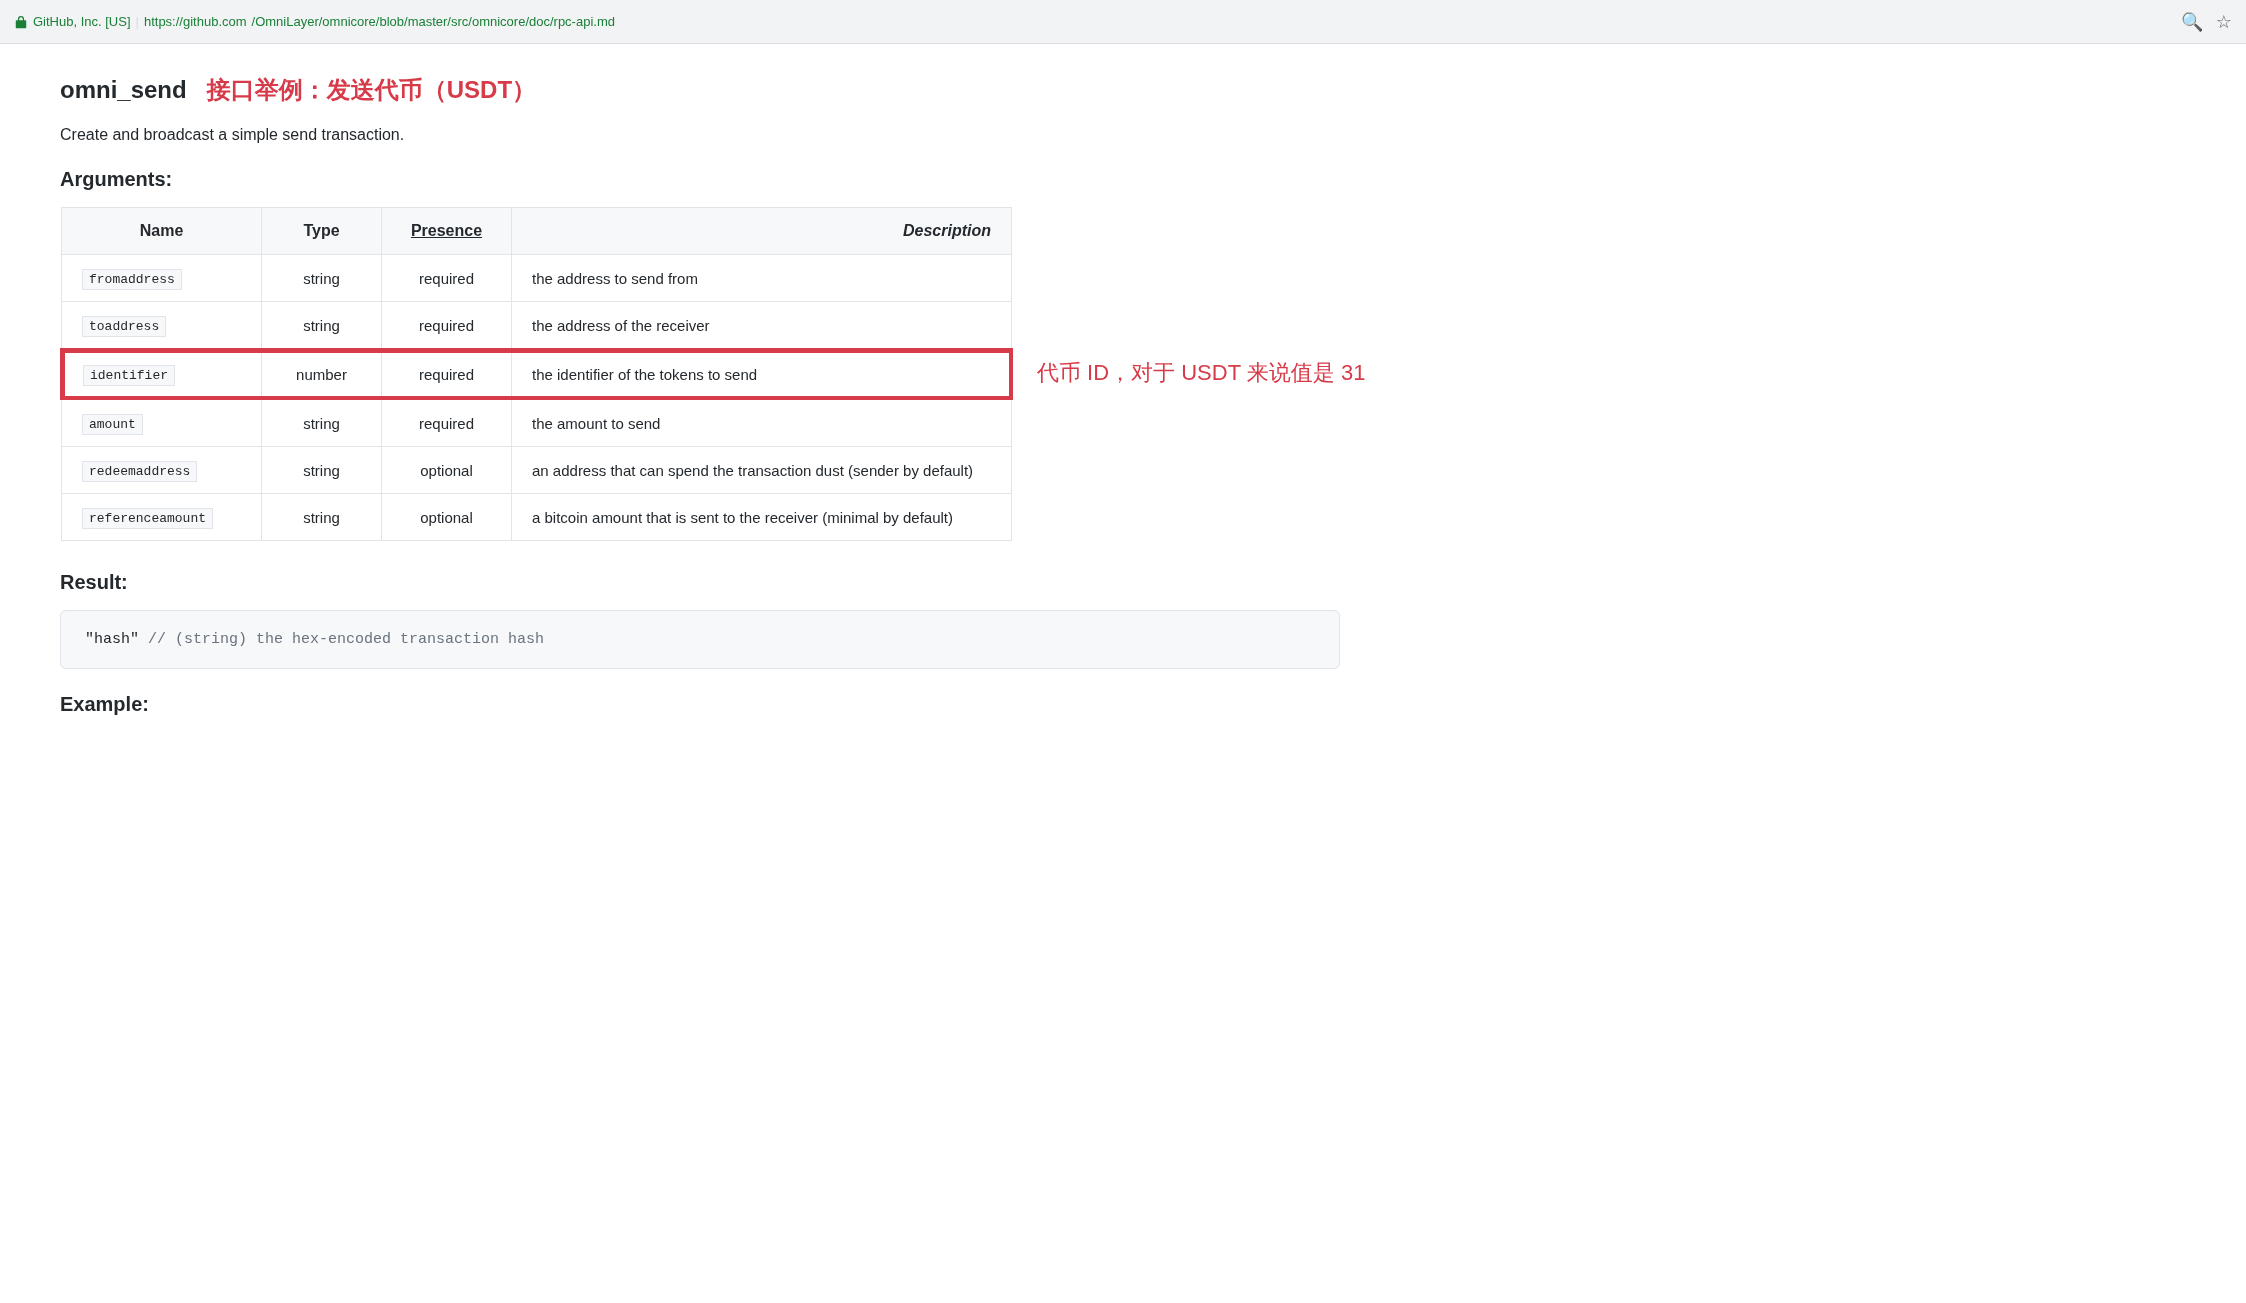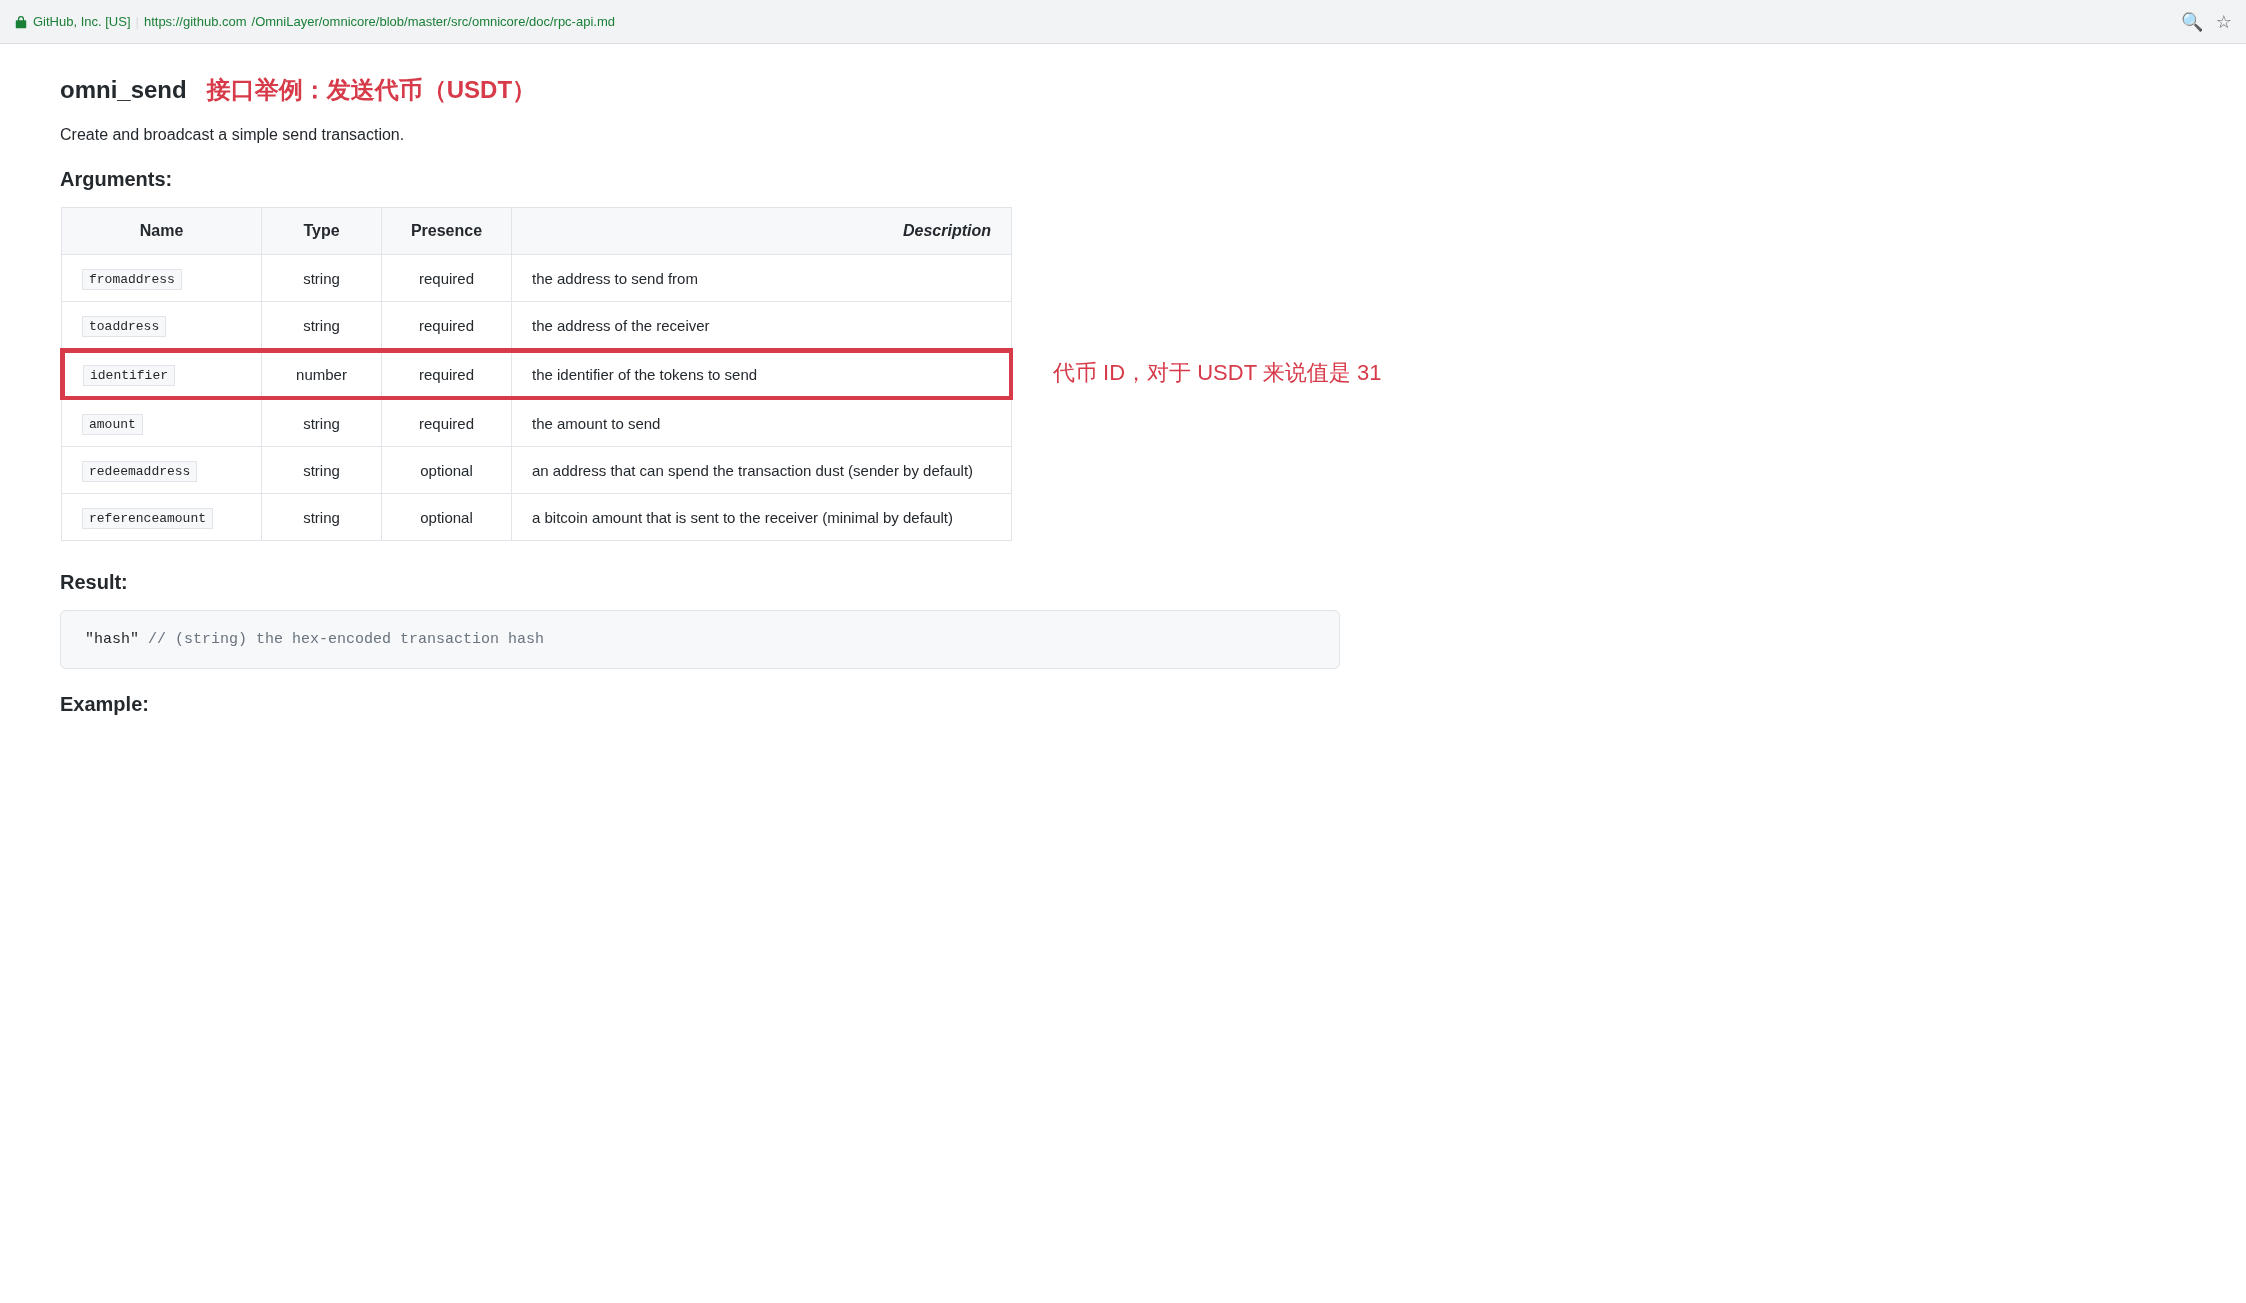--- a/index.html
+++ b/index.html
@@ -174,21 +174,21 @@
     }
 
     .table-wrapper {
       flex: 0 0 auto;
     }
 
     .annotation-aside {
       flex: 1;
       display: flex;
       align-items: center;
-      padding-left: 20px;
+      padding-left: 4px;
       
     }
 
   </style>
 </head>
 <body>
 
 <div class="browser-bar">
   <div class="browser-security">
     <svg class="lock-icon" viewBox="0 0 16 16" fill="#1a7f37">
@@ -217,21 +217,21 @@
 
   <h3 class="section-heading">Arguments:</h3>
 
   <div class="table-with-annotation">
     <div class="table-wrapper">
       <table class="args-table">
         <thead>
           <tr>
             <th style="width:200px;">Name</th>
             <th style="width:120px;">Type</th>
-            <th style="width:130px;">Presence</th>
+            <th style="width:130px;text-decoration:underline;">Presence</th>
             <th class="desc-col" style="min-width:500px;">Description</th>
           </tr>
         </thead>
         <tbody id="table-body">
         <tr>
               <td class="name-col"><span class="code-tag">fromaddress</span></td>
               <td class="type-col">string</td>
               <td class="presence-col">required</td>
               <td class="desc-col">the address to send from</td>
             </tr>

